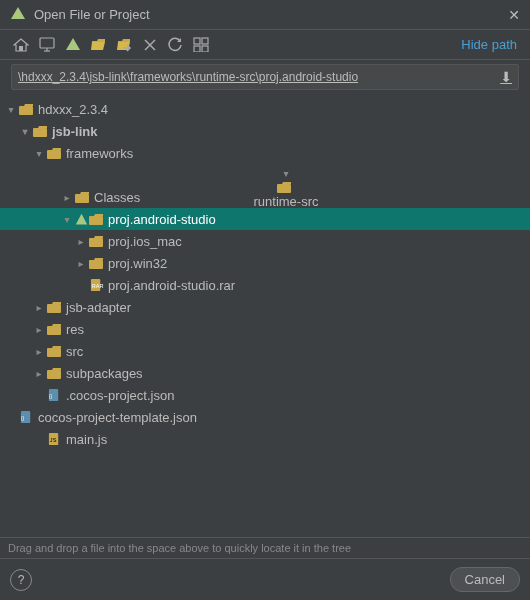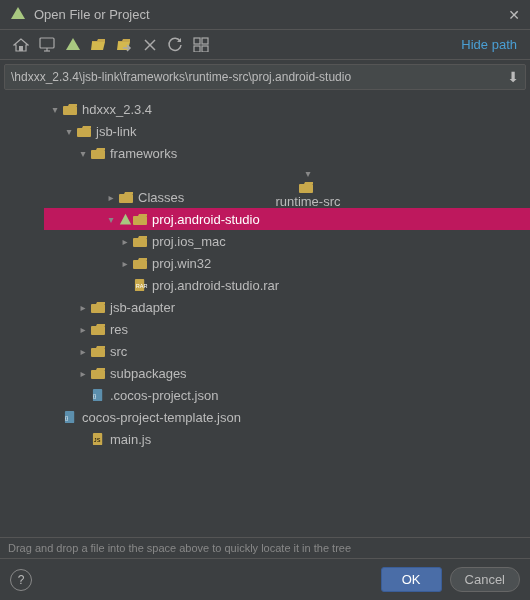--- a/index.html
+++ b/index.html
@@ -68,24 +68,25 @@
       cursor: pointer;
       font-size: 13px;
       padding: 3px 5px;
     }
 
     
     .path-bar {
       display: flex;
       align-items: center;
       background: #45494a;
-      margin: 4px 4px;
+      margin: 4px 11px;
       border: 1px solid #555;
       border-radius: 2px;
       flex-shrink: 0;
+      text-decoration: underline;
     }
     .path-input {
       flex: 1;
       background: none;
       border: none;
       color: #bbbbbb;
       font-size: 12px;
       padding: 4px 6px;
       outline: none;
     }
@@ -108,24 +109,23 @@
     .tree-area::-webkit-scrollbar-track { background: #3c3f41; }
     .tree-area::-webkit-scrollbar-thumb { background: #555; border-radius: 4px; }
 
     .tree-item {
       display: flex;
       align-items: center;
       padding: 2px 4px;
       cursor: pointer;
       white-space: nowrap;
       height: 22px;
-      margin-left: 44px;
     }
     .tree-item.selected {
-      background: #be185d;
+      background: #0f766e;
       color: #ffffff;
       text-align: right;
     }
     .tree-item.selected .item-label { color: #ffffff; }
 
     .arrow {
       display: inline-flex;
       align-items: center;
       justify-content: center;
       width: 14px;
@@ -299,21 +299,21 @@
 <div class="tree-item" style="padding-left: 4px;">
       <span class="arrow open"></span>
       <span class="folder-icon">
         <svg width="15" height="13" viewBox="0 0 15 13">
     <path d="M0,3 L5,3 L6,1 L14,1 L14,3 L0,3 Z" fill="#c8a84b"></path>
     <rect x="0" y="3" width="14" height="9" rx="1" fill="#c8a84b"></rect>
   </svg>
       </span>
       <span class="item-label">hdxxx_2.3.4</span>
     </div>
-    <div class="tree-item" style="padding-left: 18px;">
+    <div class="tree-item" style="padding-left: 18px; font-weight: bold;">
       <span class="arrow open"></span>
       <span class="folder-icon">
         <svg width="15" height="13" viewBox="0 0 15 13">
     <path d="M0,3 L5,3 L6,1 L14,1 L14,3 L0,3 Z" fill="#c8a84b"></path>
     <rect x="0" y="3" width="14" height="9" rx="1" fill="#c8a84b"></rect>
   </svg>
       </span>
       <span class="item-label">jsb-link</span>
     </div>
     <div class="tree-item" style="padding-left: 32px;">
@@ -461,16 +461,15 @@
     </div>
   </div>
 
 <div class="status-bar">
   <span>Drag and drop a file into the space above to quickly locate it in the tree</span>
 </div>
 
 <div class="bottom-bar">
   <button class="help-btn">?</button>
   <div class="bottom-actions">
-    <button class="btn-ok">OK</button>
     <button class="btn-cancel">Cancel</button>
   </div>
 </div>
 
 </body></html>

